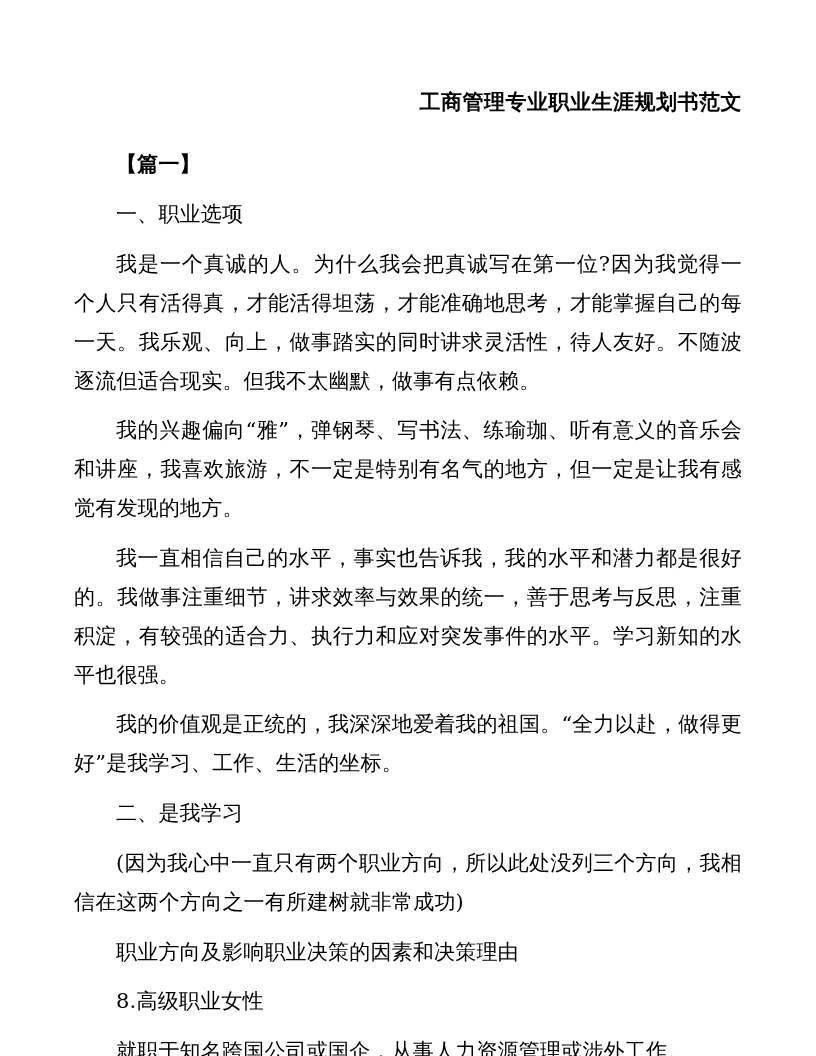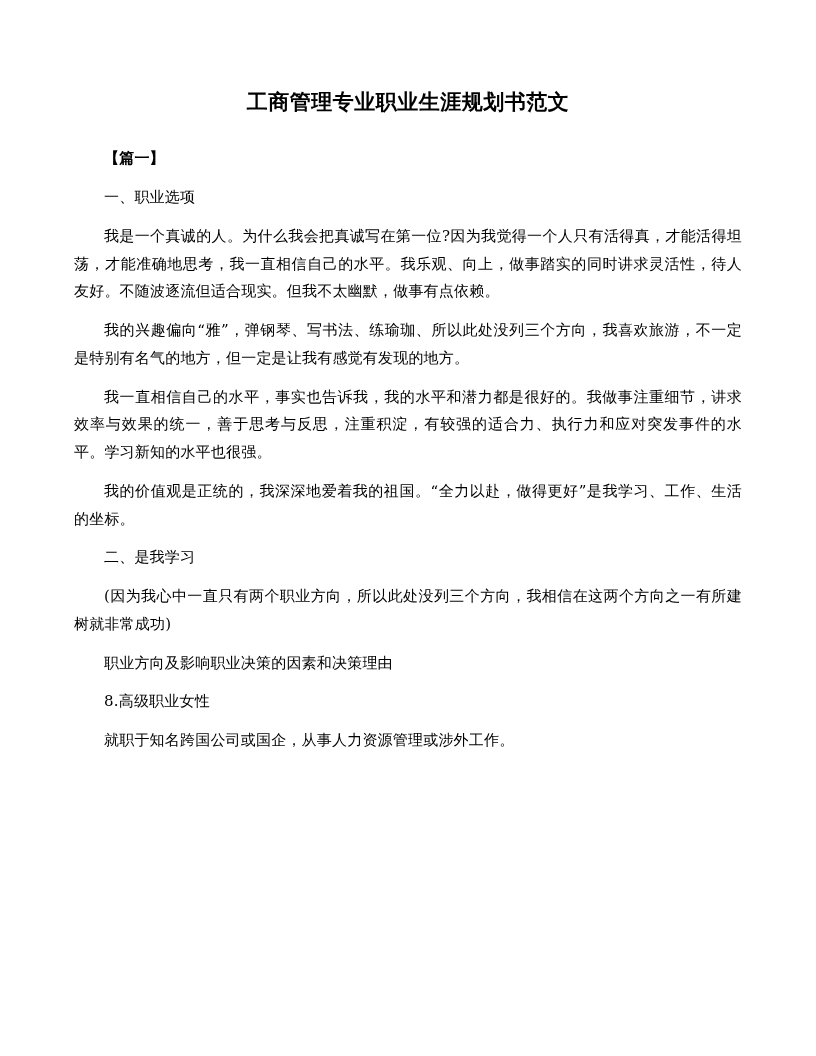--- a/index.html
+++ b/index.html
@@ -14,30 +14,30 @@
     color: #000000;
   }
   .page {
     width: 816px;
     height: 1056px;
     box-sizing: border-box;
     padding: 88px 74px 60px 74px;
     position: relative;
   }
   .doc-title {
-    text-align: center;
+    text-align: right;
     font-family: "DejaVu Sans", "Liberation Sans", sans-serif;
     font-weight: bold;
     font-size: 21px;
     letter-spacing: 0.5px;
     margin: 0 0 28px 0;
     line-height: 1.4;
   }
   .para {
-    font-size: 15px;
+    font-size: 21px;
     line-height: 1.85;
     margin: 0 0 11px 0;
     text-align: justify;
     text-justify: inter-ideograph;
     letter-spacing: 0.2px;
   }
   .indent {
     text-indent: 2em;
   }
   .bold {
@@ -46,22 +46,22 @@
   }
 </style>
 </head>
 <body>
 
 <div class="page">
   <h1 class="doc-title">工商管理专业职业生涯规划书范文</h1>
 
   <p class="para indent bold">【篇一】</p>
   <p class="para indent">一、职业选项</p>
-  <p class="para indent">我是一个真诚的人。为什么我会把真诚写在第一位?因为我觉得一个人只有活得真，才能活得坦荡，才能准确地思考，我一直相信自己的水平。我乐观、向上，做事踏实的同时讲求灵活性，待人友好。不随波逐流但适合现实。但我不太幽默，做事有点依赖。</p>
-  <p class="para indent">我的兴趣偏向“雅”，弹钢琴、写书法、练瑜珈、所以此处没列三个方向，我喜欢旅游，不一定是特别有名气的地方，但一定是让我有感觉有发现的地方。</p>
+  <p class="para indent">我是一个真诚的人。为什么我会把真诚写在第一位?因为我觉得一个人只有活得真，才能活得坦荡，才能准确地思考，才能掌握自己的每一天。我乐观、向上，做事踏实的同时讲求灵活性，待人友好。不随波逐流但适合现实。但我不太幽默，做事有点依赖。</p>
+  <p class="para indent">我的兴趣偏向“雅”，弹钢琴、写书法、练瑜珈、听有意义的音乐会和讲座，我喜欢旅游，不一定是特别有名气的地方，但一定是让我有感觉有发现的地方。</p>
   <p class="para indent">我一直相信自己的水平，事实也告诉我，我的水平和潜力都是很好的。我做事注重细节，讲求效率与效果的统一，善于思考与反思，注重积淀，有较强的适合力、执行力和应对突发事件的水平。学习新知的水平也很强。</p>
   <p class="para indent">我的价值观是正统的，我深深地爱着我的祖国。“全力以赴，做得更好”是我学习、工作、生活的坐标。</p>
   <p class="para indent">二、是我学习</p>
   <p class="para indent">(因为我心中一直只有两个职业方向，所以此处没列三个方向，我相信在这两个方向之一有所建树就非常成功)</p>
   <p class="para indent">职业方向及影响职业决策的因素和决策理由</p>
   <p class="para indent">8.高级职业女性</p>
   <p class="para indent">就职于知名跨国公司或国企，从事人力资源管理或涉外工作。</p>
 </div>
 
 </body></html>

